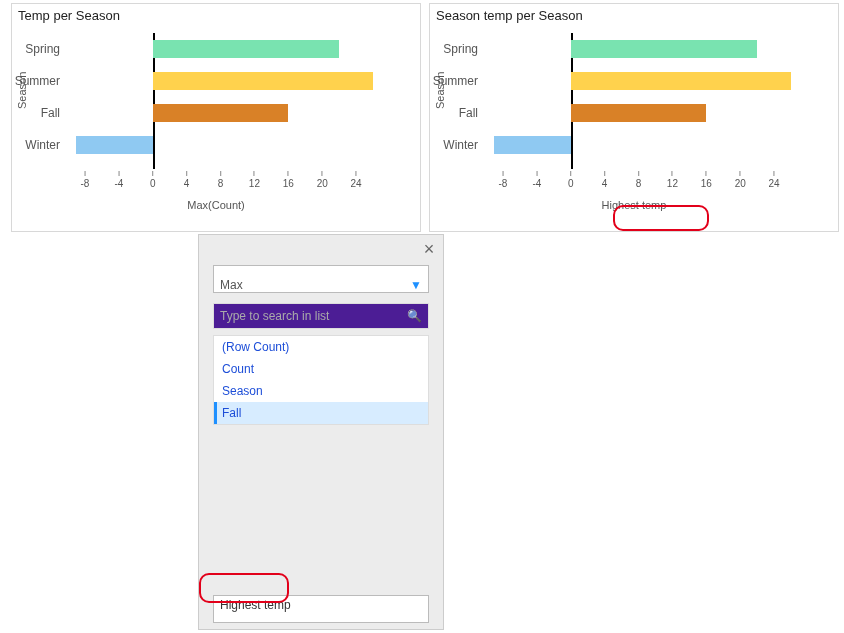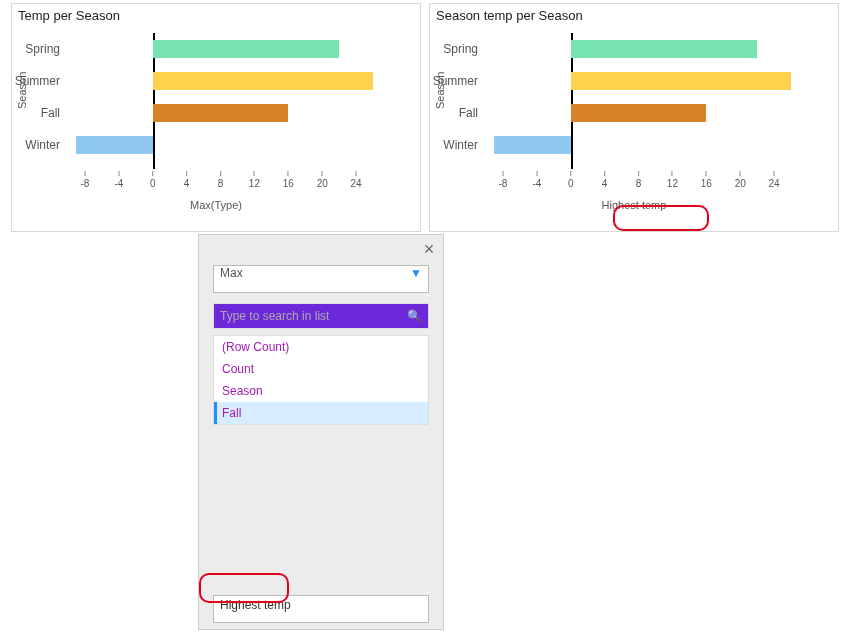--- a/index.html
+++ b/index.html
@@ -14,26 +14,26 @@
 .catlabel{position:absolute;right:100%;padding-right:8px;top:50%;transform:translateY(-50%);font-size:12px;color:#555;white-space:nowrap}
 .bar{position:absolute;top:7px;height:18px}
 .ticks{position:relative;height:26px;margin-top:2px}
 .tick{position:absolute;top:0;text-align:center;font-size:10px;color:#555;transform:translateX(-50%)}
 .tickmark{width:1px;height:5px;background:#888;margin:0 auto 2px}
 .ticklbl{white-space:nowrap}
 .red-ring{position:absolute;border:2px solid #e2001a;border-radius:10px;pointer-events:none}
 
 .popup{position:absolute;border:1px solid #ccc;background:#ececec}
 .popup .close{position:absolute;right:6px;top:6px;width:16px;height:16px;color:#666;font-size:18px;line-height:16px;text-align:center;cursor:pointer}
-.dd{position:relative;margin:30px 14px 10px;height:26px;background:#fff;border:1px solid #bbb;display:flex;align-items:flex-start;padding:0 6px;color:#555}
+.dd{position:relative;margin:30px 14px 10px;height:26px;background:#fff;border:1px solid #bbb;display:flex;align-items:flex-end;padding:0 6px;color:#555}
 .dd .caret{margin-left:auto;color:#1e90ff;font-size:12px}
-.search{position:relative;margin:0 14px 6px;height:24px;background:#6d28d9;border:1px solid #ddd;display:flex;align-items:center;padding:0 6px;color:#aaa}
+.search{position:relative;margin:0 14px 6px;height:24px;background:#4c1d95;border:1px solid #ddd;display:flex;align-items:center;padding:0 6px;color:#aaa}
 .search .mag{margin-left:auto;color:#bbb}
 .listbox{margin:0 14px 10px;background:#fff;border:1px solid #ddd}
-.li{padding:4px 8px;font-size:12px;color:#a21caf}
+.li{padding:4px 8px;font-size:12px;color:#1d4ed8}
 .li.selected{background:#d7ecff;position:relative}
 .li.selected::before{content:"";position:absolute;left:0;top:0;bottom:0;width:3px;background:#1e90ff}
 .spacer{height:160px;background:#ececec}
 .rename{margin:0 14px 8px;background:#fff;border:1px solid #bbb;height:22px;padding:2px 6px;font-size:12px;color:#333}
 .remove{text-align:center;font-size:12px;color:#555;padding:6px 0 10px}
 </style>
 </head>
 <body>
 <div class="stage">
 
@@ -90,21 +90,21 @@
         </div>
         <div class="tick" style="left: 254.211px;">
           <div class="tickmark"></div>
           <div class="ticklbl">20</div>
         </div>
         <div class="tick" style="left: 288.105px;">
           <div class="tickmark"></div>
           <div class="ticklbl">24</div>
         </div>
       </div>
-  <div class="xlabel">Max(Type)</div>
+  <div class="xlabel">Max(Count)</div>
 </div>
 
 <div class="chart-card" style="left:429px;top:3px;width:408px;height:227px">
   <div class="chart-title">Season temp per Season</div>
   <div class="ylabel" style="left:10px;top:105px">Season</div>
   <div class="plot" id="plot-right" style="height:136px">
         <div class="baseline" style="left: 84.7368px;"></div>
         <div class="row">
           <div class="catlabel">Spring</div>
           <div class="bar" style="background: rgb(121, 227, 176); left: 84.7368px; width: 186.421px;"></div>

